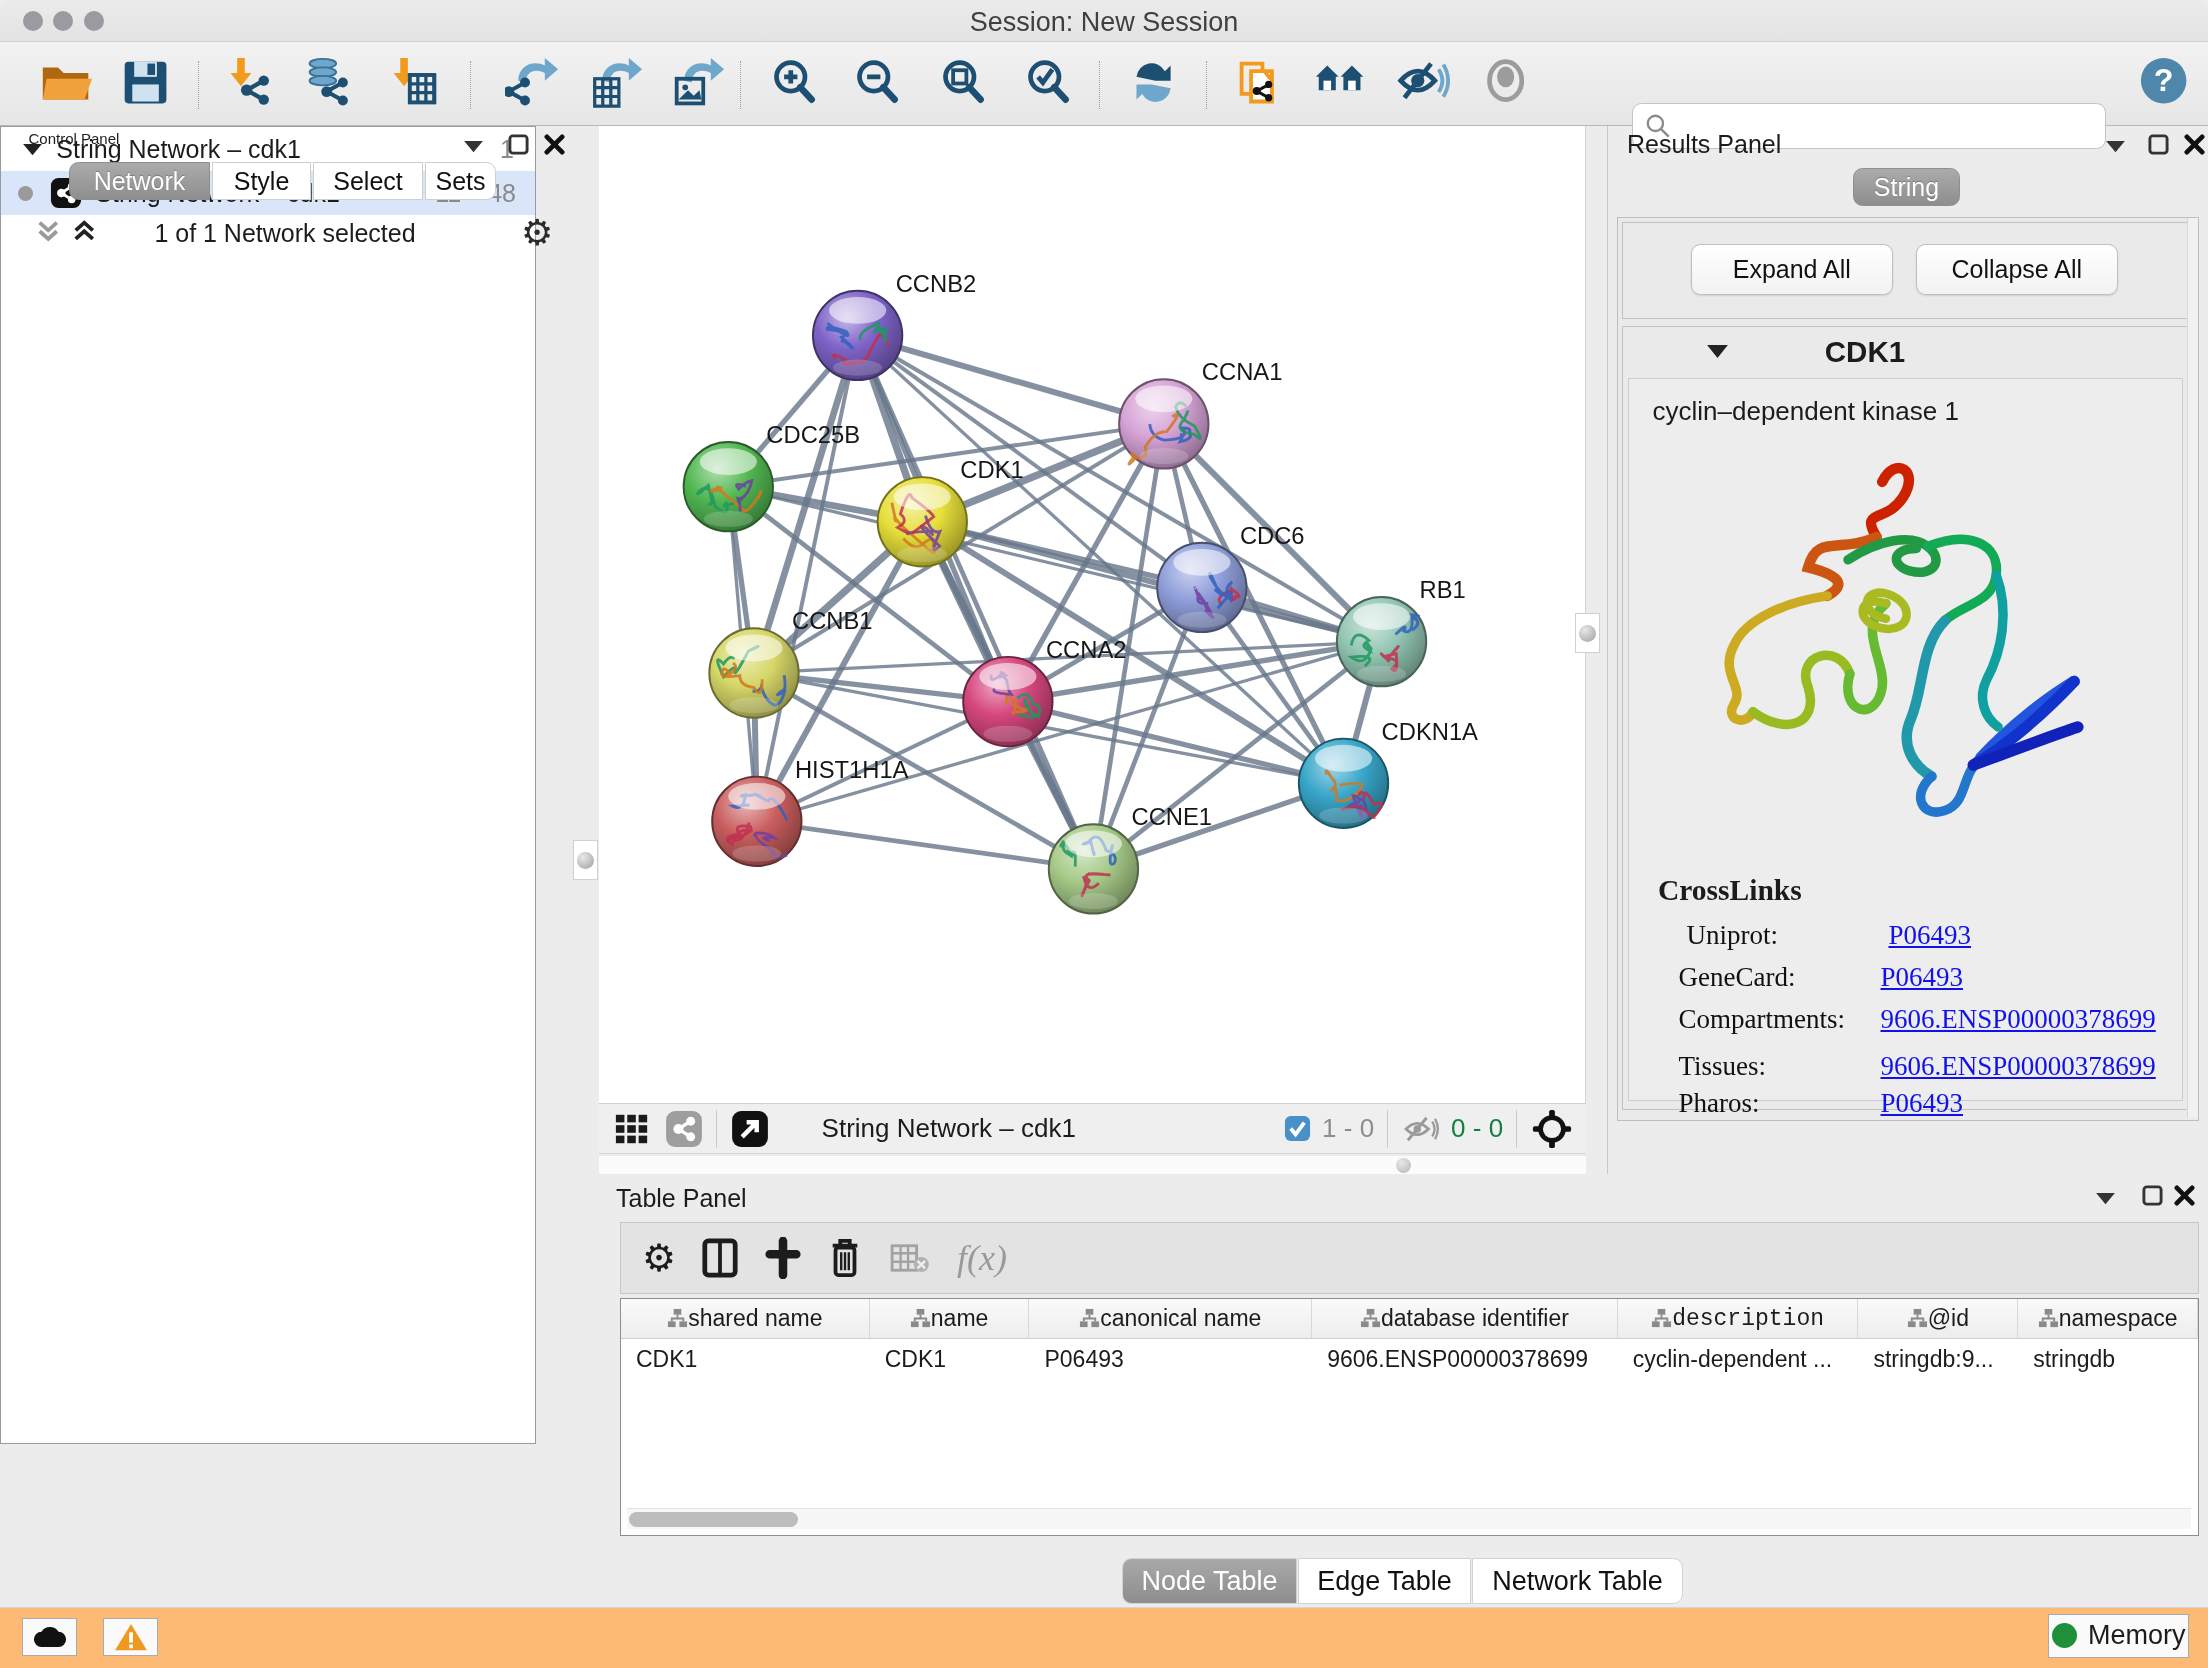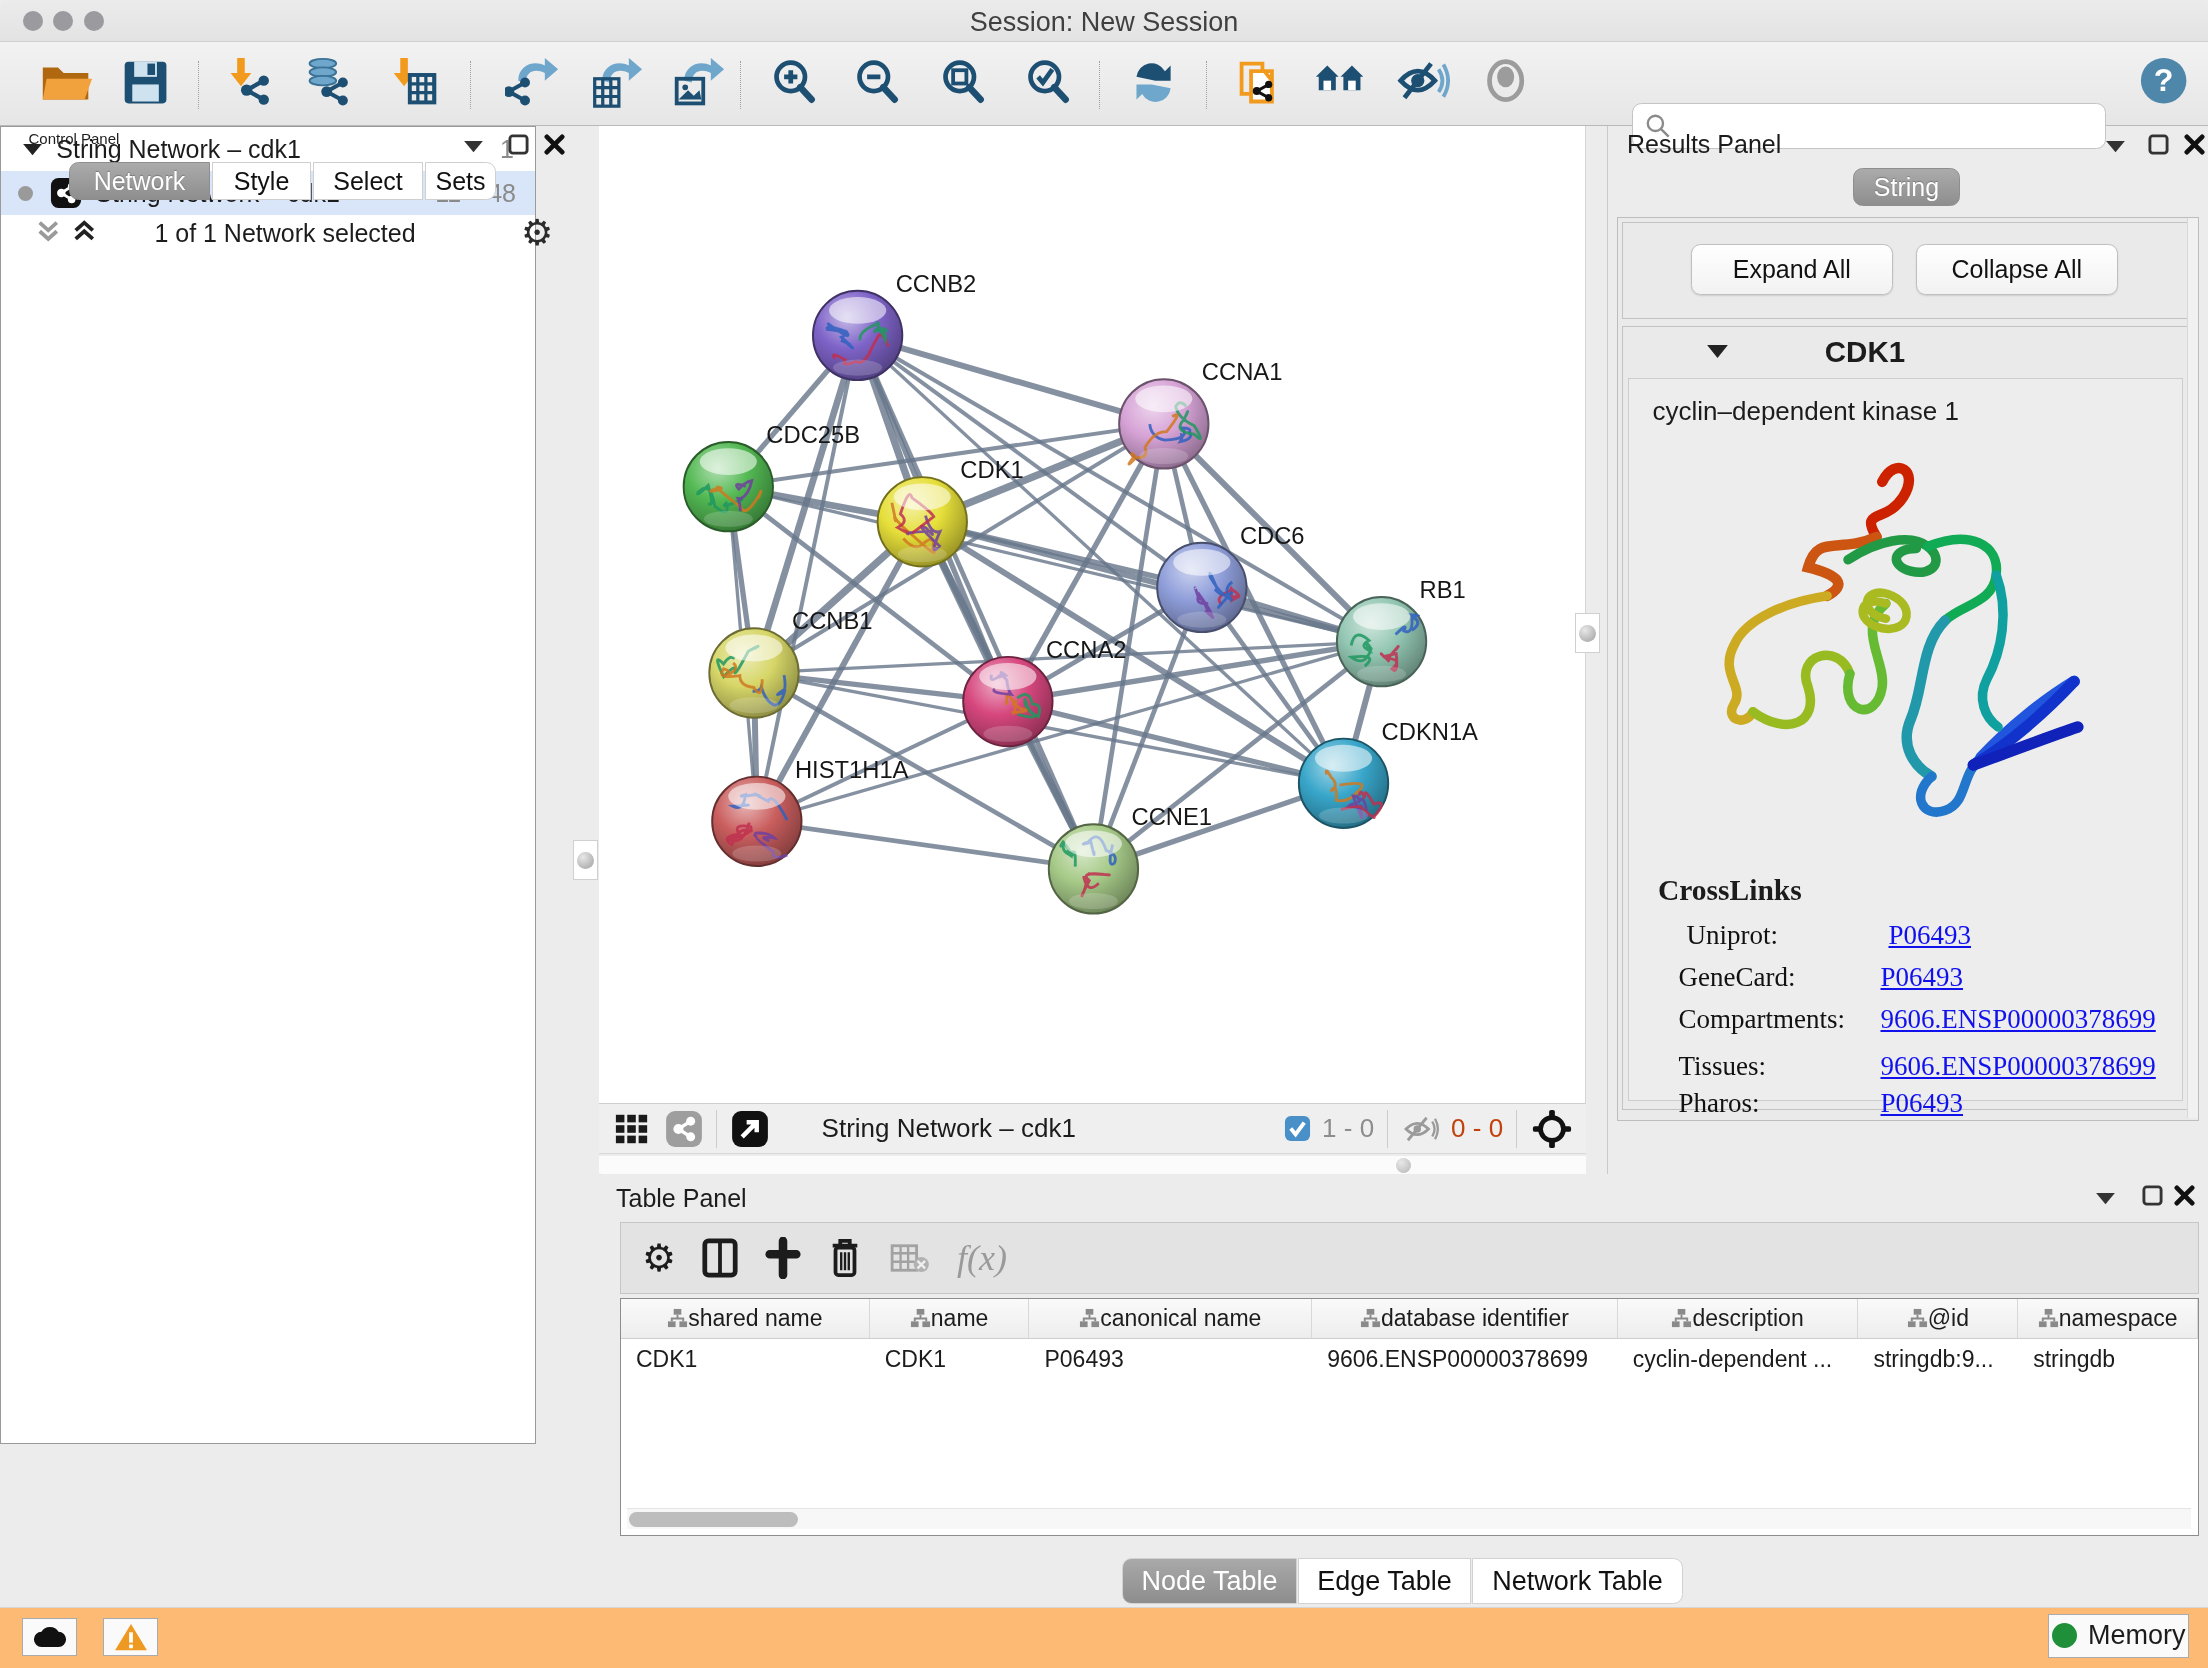--- a/index.html
+++ b/index.html
@@ -552,21 +552,21 @@
         <path d="M7 14 L12 20 L21 8" stroke="#fff" stroke-width="4" fill="none"></path>
       </svg>
     <span class="panel-ctl" style="margin-left:11.4px; color:#8d8d8d; font-size:26px">1 - 0</span>
     <span class="nt-sep"></span>
     <svg width="38" height="30" viewBox="0 0 40 32">
         <path d="M4 16 Q16 4 28 16 Q16 28 4 16 Z" fill="none" stroke="#9a9a9a" stroke-width="3"></path>
         <circle cx="16" cy="16" r="4" fill="#9a9a9a"></circle>
         <line x1="6" y1="28" x2="26" y2="4" stroke="#9a9a9a" stroke-width="3"></line>
         <path d="M32 8 Q37 16 32 24 M35 5 Q41 16 35 27" stroke="#9a9a9a" stroke-width="2.5" fill="none"></path>
       </svg>
-    <span class="panel-ctl" style="margin-left:11.4px; color:#c2410c; font-size:26px">0 - 0</span>
+    <span class="panel-ctl" style="margin-left:11.4px; color:#15803d; font-size:26px">0 - 0</span>
     <span class="nt-sep"></span>
     <svg style="margin-right:13.3px" width="42" height="42" viewBox="0 0 44 44">
         <circle cx="22" cy="22" r="12" fill="none" stroke="#111" stroke-width="5"></circle>
         <g fill="#111">
           <rect x="19" y="2" width="6" height="9" rx="2"></rect>
           <rect x="19" y="33" width="6" height="9" rx="2"></rect>
           <rect x="2" y="19" width="9" height="6" rx="2"></rect>
           <rect x="33" y="19" width="9" height="6" rx="2"></rect>
         </g>
       </svg>
@@ -738,21 +738,21 @@
           <svg width="21" height="21" viewBox="0 0 22 22">
             <g fill="#8a8a8a">
               <rect x="7" y="1" width="8" height="6"></rect>
               <rect x="1" y="14" width="8" height="6"></rect>
               <rect x="13" y="14" width="8" height="6"></rect>
               <path d="M11 7 V11 M5 14 V11 H17 V14" stroke="#8a8a8a" stroke-width="2" fill="none"></path>
             </g>
           </svg>
           <span>database identifier</span>
         </div>
-        <div class="th" style="width: 241px;">
+        <div class="th" style="width: 241px; font-family: Liberation Mono, monospace;">
           <svg width="21" height="21" viewBox="0 0 22 22">
             <g fill="#8a8a8a">
               <rect x="7" y="1" width="8" height="6"></rect>
               <rect x="1" y="14" width="8" height="6"></rect>
               <rect x="13" y="14" width="8" height="6"></rect>
               <path d="M11 7 V11 M5 14 V11 H17 V14" stroke="#8a8a8a" stroke-width="2" fill="none"></path>
             </g>
           </svg>
           <span>description</span>
         </div>

